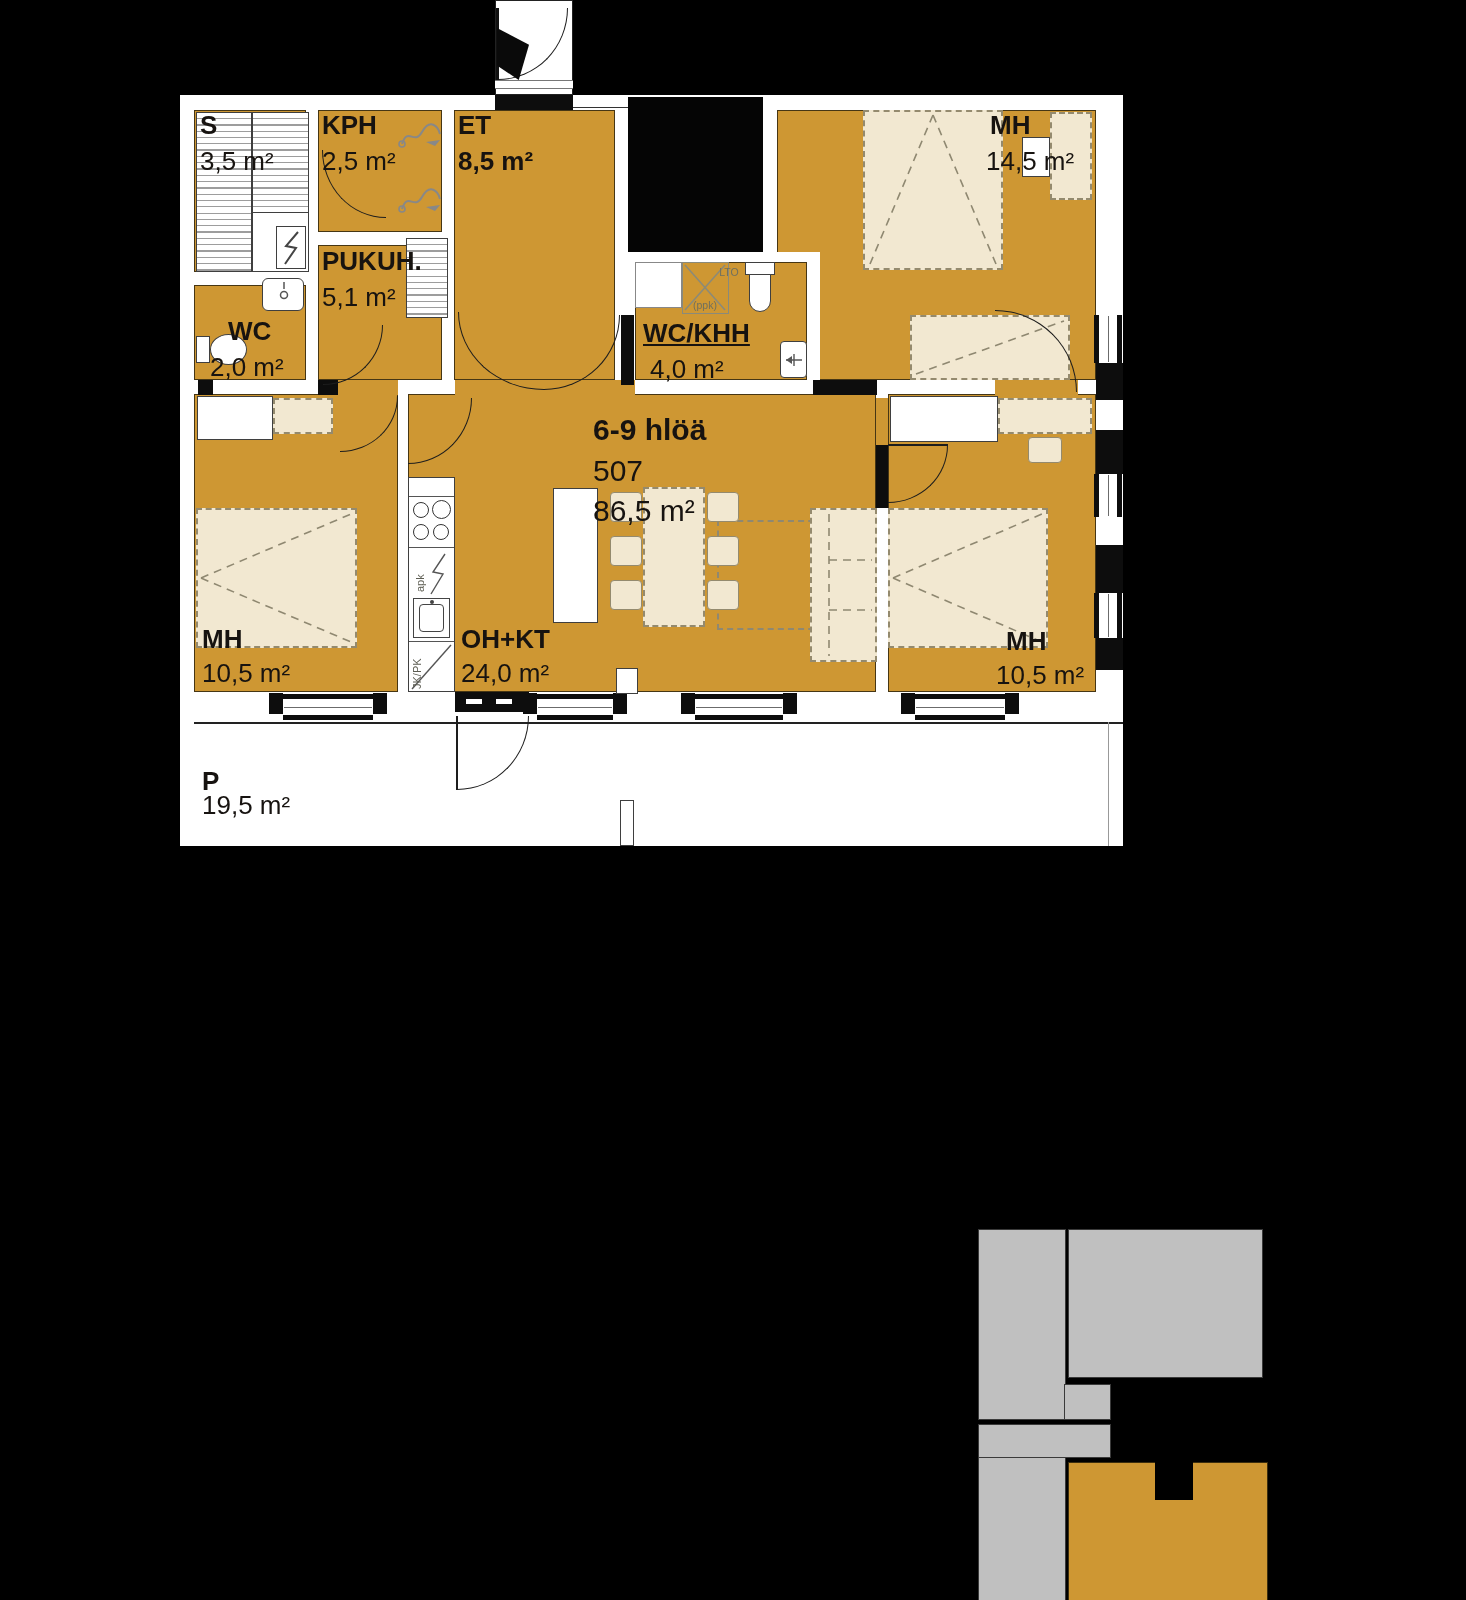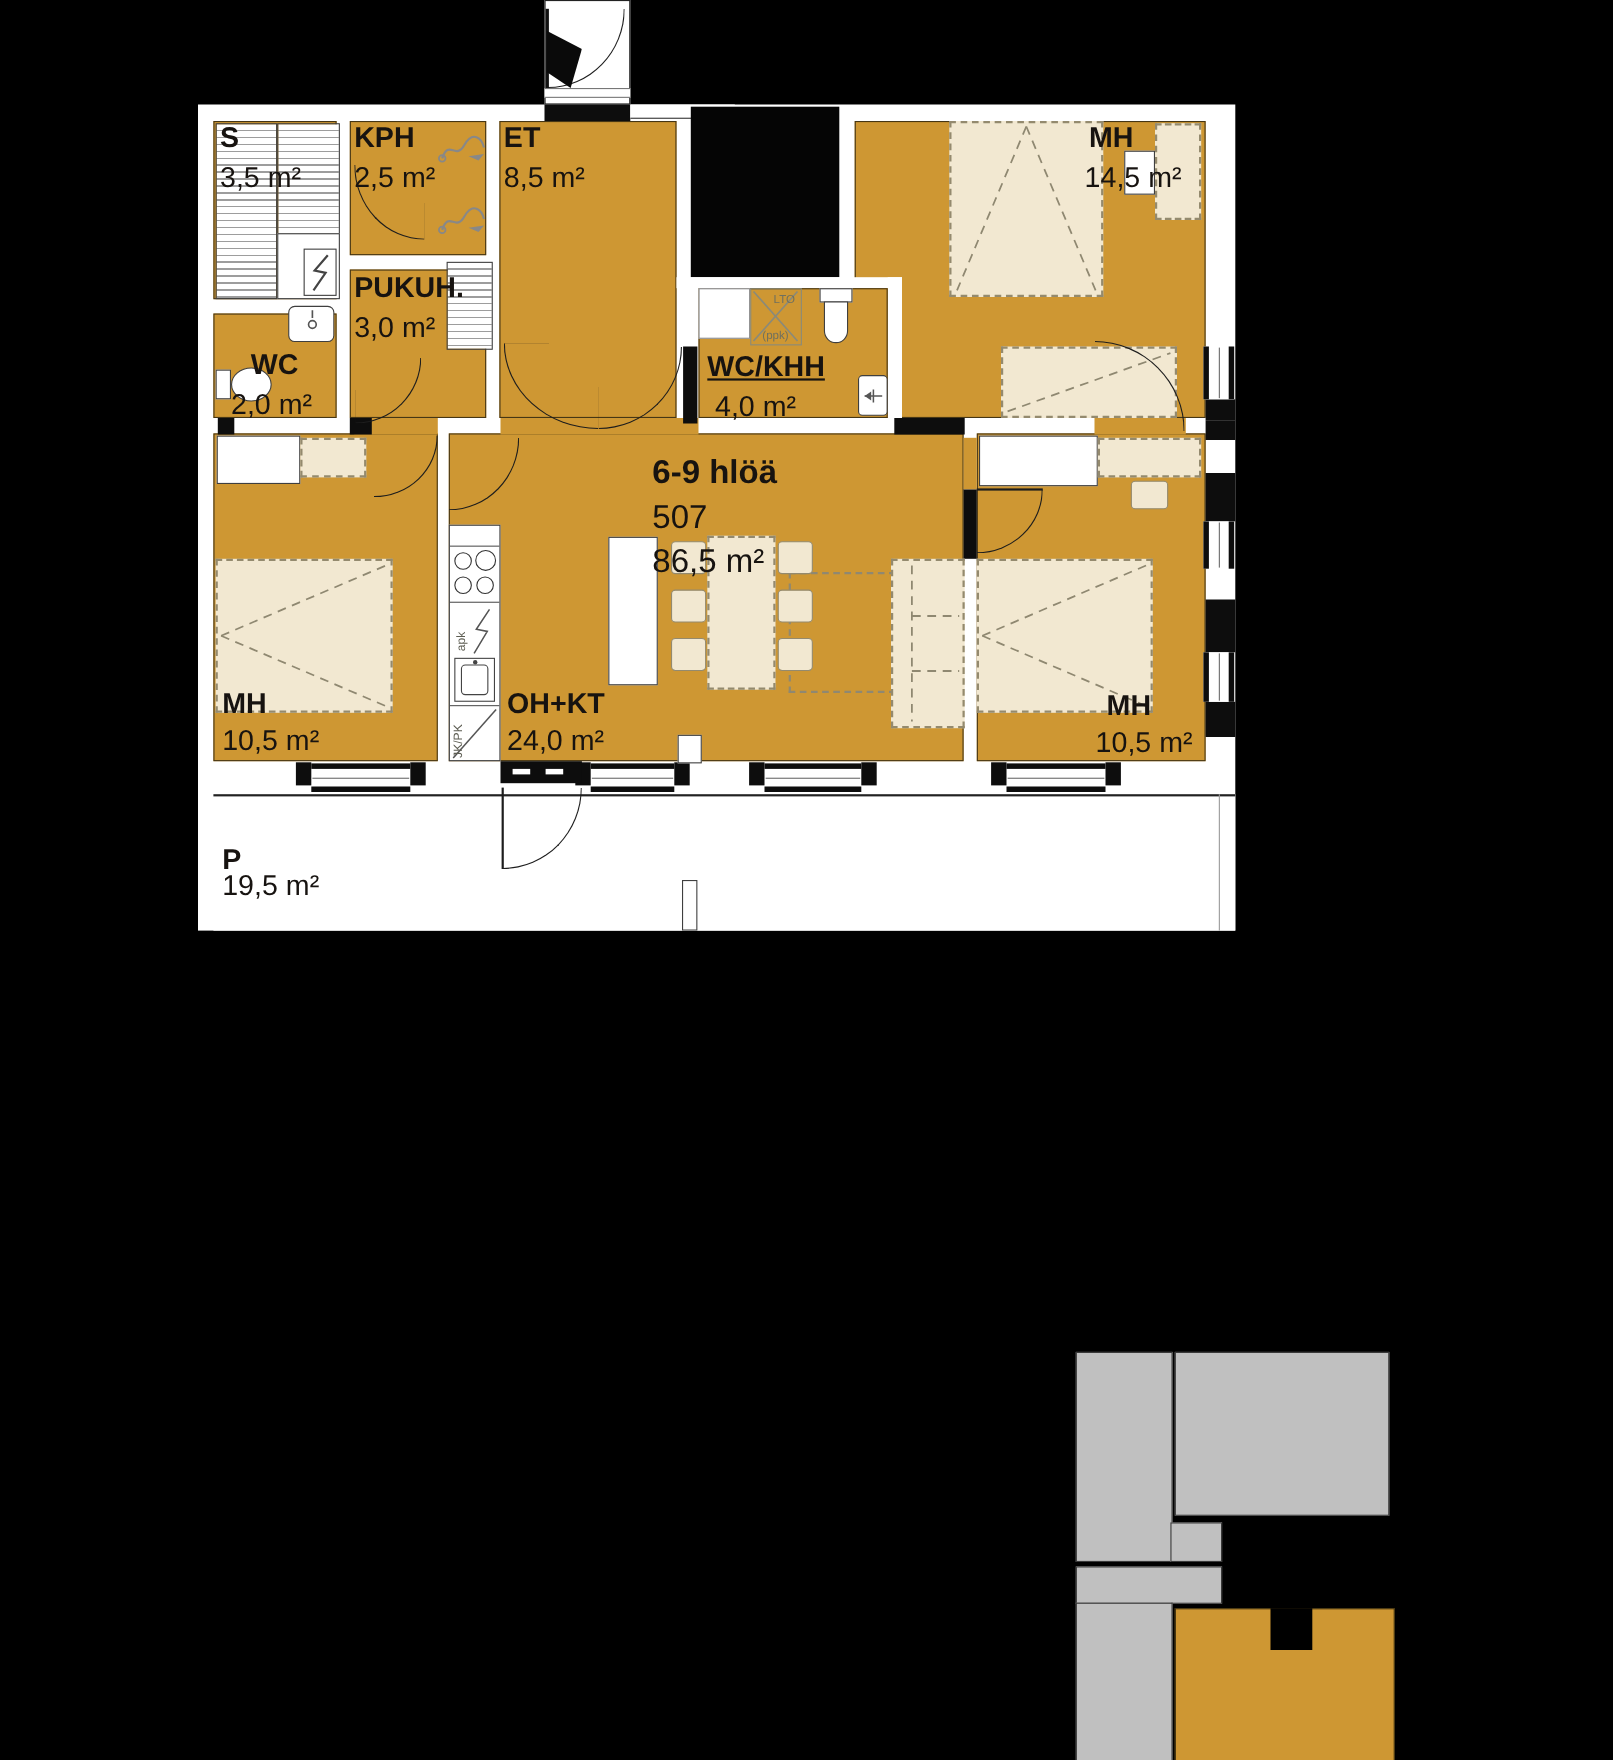--- a/index.html
+++ b/index.html
@@ -152,21 +152,21 @@
   <div class="abs whitefurn" style="left:210px;top:334px;width:37px;height:31px;border-radius:50%;"></div>
 
   <div class="abs slats" style="left:406px;top:238px;width:42px;height:80px;"></div>
 
   <div class="abs whitefurn" style="left:635px;top:262px;width:47px;height:46px;border:1px solid #888;"></div>
   <div class="abs" style="left:682px;top:262px;width:47px;height:52px;border:1.5px solid #8a8a7a;box-sizing:border-box;">
     <svg class="abs" style="left:0;top:0;" width="44" height="49" viewBox="0 0 44 49">
         <line x1="2" y1="2" x2="42" y2="47" stroke="#8a8a7a" stroke-width="1.5"></line>
         <line x1="42" y1="2" x2="2" y2="47" stroke="#8a8a7a" stroke-width="1.5"></line>
       </svg>
-    <div class="abs tiny" style="left:0;top:3px;width:60px;">LTO</div>
+    <div class="abs tiny" style="left:16px;top:3px;width:60px;">LTO</div>
     <div class="abs tiny" style="left:0;top:36px;width:44px;">(ppk)</div>
   </div>
   <div class="abs whitefurn" style="left:745px;top:262px;width:30px;height:13px;"></div>
   <div class="abs whitefurn" style="left:749px;top:274px;width:22px;height:38px;border-radius:0 0 11px 11px;"></div>
   <div class="abs whitefurn" style="left:780px;top:341px;width:27px;height:37px;border-radius:4px;">
     <svg width="27" height="37" viewBox="0 0 27 37">
         <path d="M5 18 h16 M13 12 v12" stroke="#555" stroke-width="1.4"></path>
         <path d="M5 18 l6 -4 v8 z" fill="#555"></path>
       </svg>
   </div>
@@ -255,23 +255,23 @@
   <div class="abs arc c-tl" style="left:888px;top:445px;width:60px;height:58px;"></div>
   <div class="abs" style="left:888px;top:444px;width:60px;height:2px;background:#1d1d1d;"></div>
   <div class="abs arc c-tl" style="left:457px;top:716px;width:72px;height:74px;"></div>
   <div class="abs" style="left:456px;top:716px;width:2px;height:74px;background:#1d1d1d;"></div>
 
   <span class="rname" style="left:200px;top:112px;">S</span>
   <span class="rarea" style="left:200px;top:148px;">3,5 m²</span>
   <span class="rname" style="left:322px;top:112px;">KPH</span>
   <span class="rarea" style="left:322px;top:148px;">2,5 m²</span>
   <span class="rname" style="left:458px;top:112px;">ET</span>
-  <span class="rarea" style="left:458px;top:148px;">8,5 m²</span>
+  <span class="rarea" style="left:458px;top:148px;font-weight:bold;">8,5 m²</span>
   <span class="rname" style="left:322px;top:248px;">PUKUH.</span>
-  <span class="rarea" style="left:322px;top:284px;">3,0 m²</span>
+  <span class="rarea" style="left:322px;top:284px;">5,1 m²</span>
   <span class="rname" style="left:228px;top:318px;">WC</span>
   <span class="rarea" style="left:210px;top:354px;">2,0 m²</span>
   <span class="rname" style="left:643px;top:320px;text-decoration:underline;">WC/KHH</span>
   <span class="rarea" style="left:650px;top:356px;">4,0 m²</span>
   <span class="rname" style="left:990px;top:112px;">MH</span>
   <span class="rarea" style="left:986px;top:148px;">14,5 m²</span>
   <span class="rname" style="left:202px;top:626px;">MH</span>
   <span class="rarea" style="left:202px;top:660px;">10,5 m²</span>
   <span class="rname" style="left:461px;top:626px;text-align:right;">OH+KT</span>
   <span class="rarea" style="left:461px;top:660px;">24,0 m²</span>

